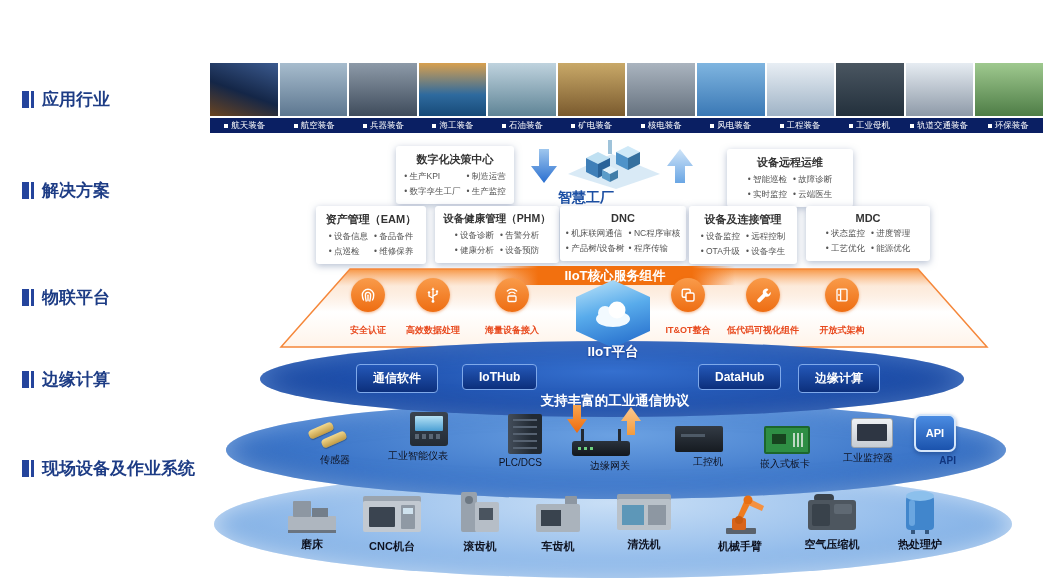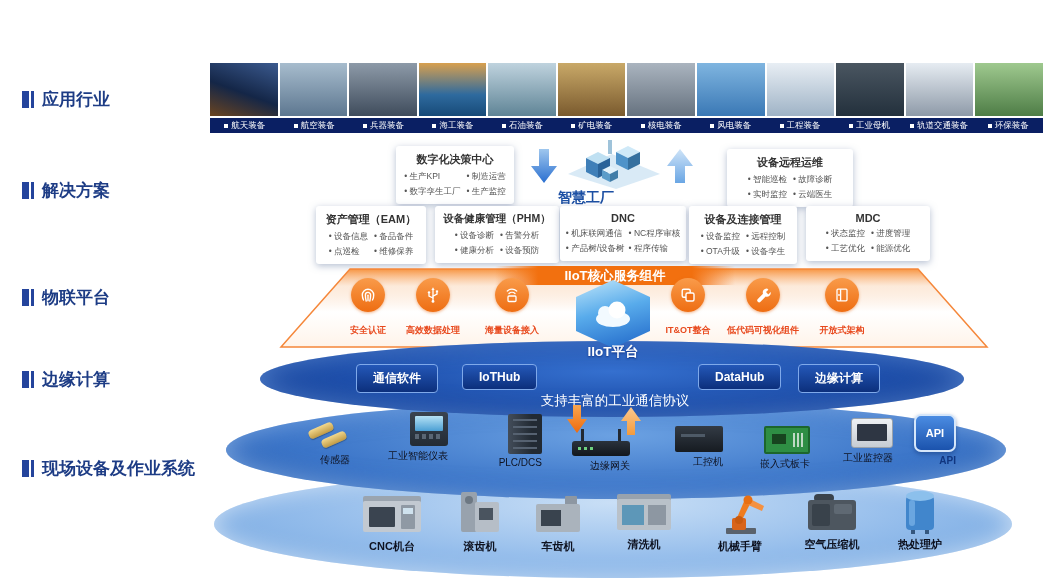--- a/index.html
+++ b/index.html
@@ -63,21 +63,21 @@
     background:radial-gradient(ellipse at 50% 40%,#3570cf 0%,#1c4da9 55%,#123a8c 100%);
     box-shadow:inset 0 0 26px rgba(140,185,245,.45);}
   .ellipse-devices{left:226px;top:401px;width:780px;height:98px;z-index:3;
     background:radial-gradient(ellipse at 50% 35%,#6ba1e2 0%,#3a74c8 60%,#2a5cab 100%);
     box-shadow:inset 0 0 24px rgba(180,212,248,.5);}
   .ellipse-machines{left:214px;top:470px;width:798px;height:108px;z-index:1;
     background:radial-gradient(ellipse at 50% 30%,#c9dff6 0%,#93bceb 55%,#6fa3de 100%);
     box-shadow:inset 0 0 22px rgba(255,255,255,.55);}
 
   .edge-btn{position:absolute;z-index:5;background:linear-gradient(180deg,#2458b8,#0c2f7c);border:1px solid #7fa9ea;border-radius:4px;color:#fff;font-size:12px;font-weight:bold;padding:5px 16px;white-space:nowrap;cursor:pointer;}
-  .edge-caption{position:absolute;left:455px;top:392px;width:320px;text-align:center;color:#fff;font-size:13.5px;font-weight:normal;z-index:5;}
+  .edge-caption{position:absolute;left:455px;top:392px;width:320px;text-align:center;color:#fff;font-size:13.5px;font-weight:bold;z-index:5;}
 
   .flow-arrow{position:absolute;z-index:6;}
 
   
   .dev{position:absolute;width:90px;display:flex;flex-direction:column;align-items:flex-end;gap:3px;z-index:5;}
   .dev-label{font-size:10px;color:#0e1220;white-space:nowrap;}
   .api-label{font-size:10px;font-weight:bold;color:#10357f;}
 
   .img-sensor{width:44px;height:30px;position:relative;}
   .pin{position:absolute;width:26px;height:9px;border-radius:4px;background:linear-gradient(180deg,#f2d88e,#c09a44);box-shadow:0 1px 1px rgba(0,0,0,.3);}
@@ -460,20 +460,29 @@
   </div>
   <div class="dev" style="left:803px;top:418px">
     <div class="img-monitor"></div>
     <div class="dev-label">工业监控器</div>
   </div>
   <div class="dev" style="left:866px;top:414px">
     <div class="api-box">API</div>
     <div class="api-label">API</div>
   </div>
 
+  <div class="mach" style="left:264px;top:496px">
+    <svg width="54" height="38" viewBox="0 0 54 38">
+      <rect x="3" y="20" width="48" height="14" rx="1" fill="#aeb6bf"></rect>
+      <rect x="8" y="5" width="18" height="16" rx="1" fill="#8d97a2"></rect>
+      <rect x="27" y="12" width="16" height="9" fill="#737e8a"></rect>
+      <rect x="3" y="34" width="48" height="3" fill="#6a7480"></rect>
+    </svg>
+    <div class="mach-label">磨床</div>
+  </div>
   <div class="mach" style="left:344px;top:492px">
     <svg width="62" height="44" viewBox="0 0 62 44">
       <rect x="2" y="4" width="58" height="7" rx="2" fill="#9aa4af"></rect>
       <rect x="2" y="9" width="58" height="31" rx="2" fill="#c2c9d1"></rect>
       <rect x="8" y="15" width="26" height="20" rx="1" fill="#3a4450"></rect>
       <rect x="40" y="13" width="14" height="24" rx="1" fill="#8f99a4"></rect>
       <rect x="42" y="16" width="10" height="6" fill="#cfe2ee"></rect>
     </svg>
     <div class="mach-label">CNC机台</div>
   </div>

